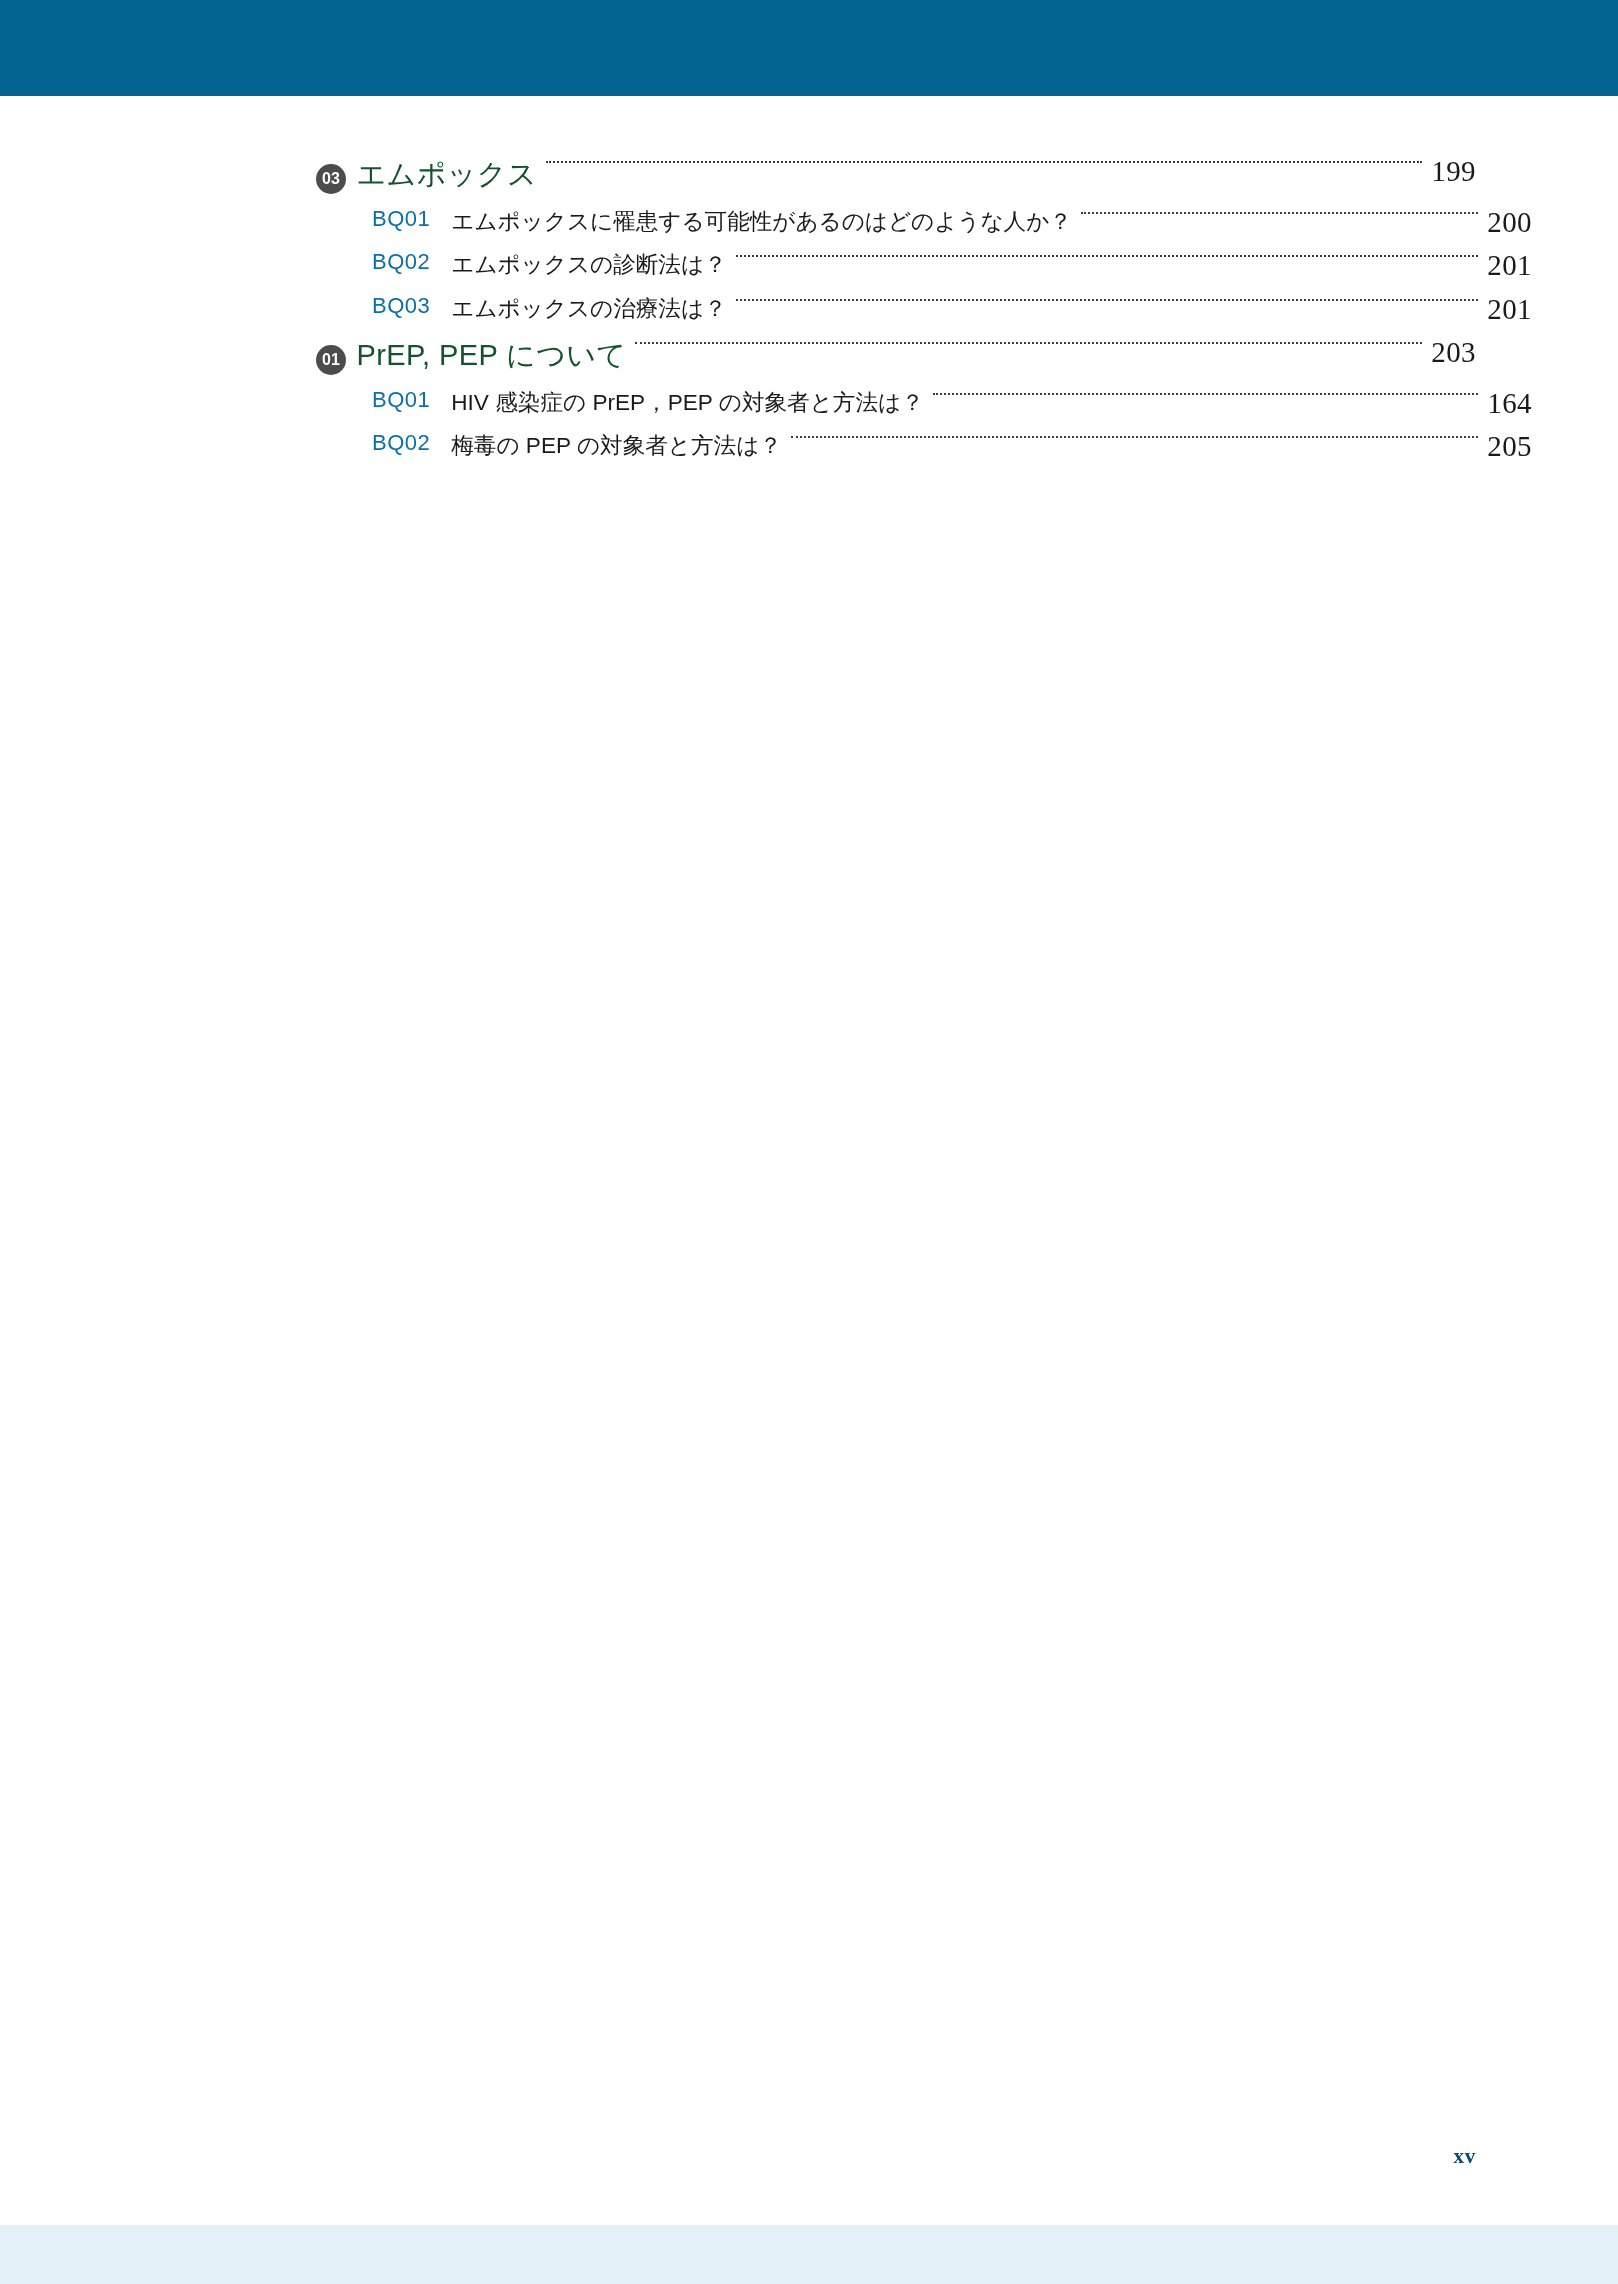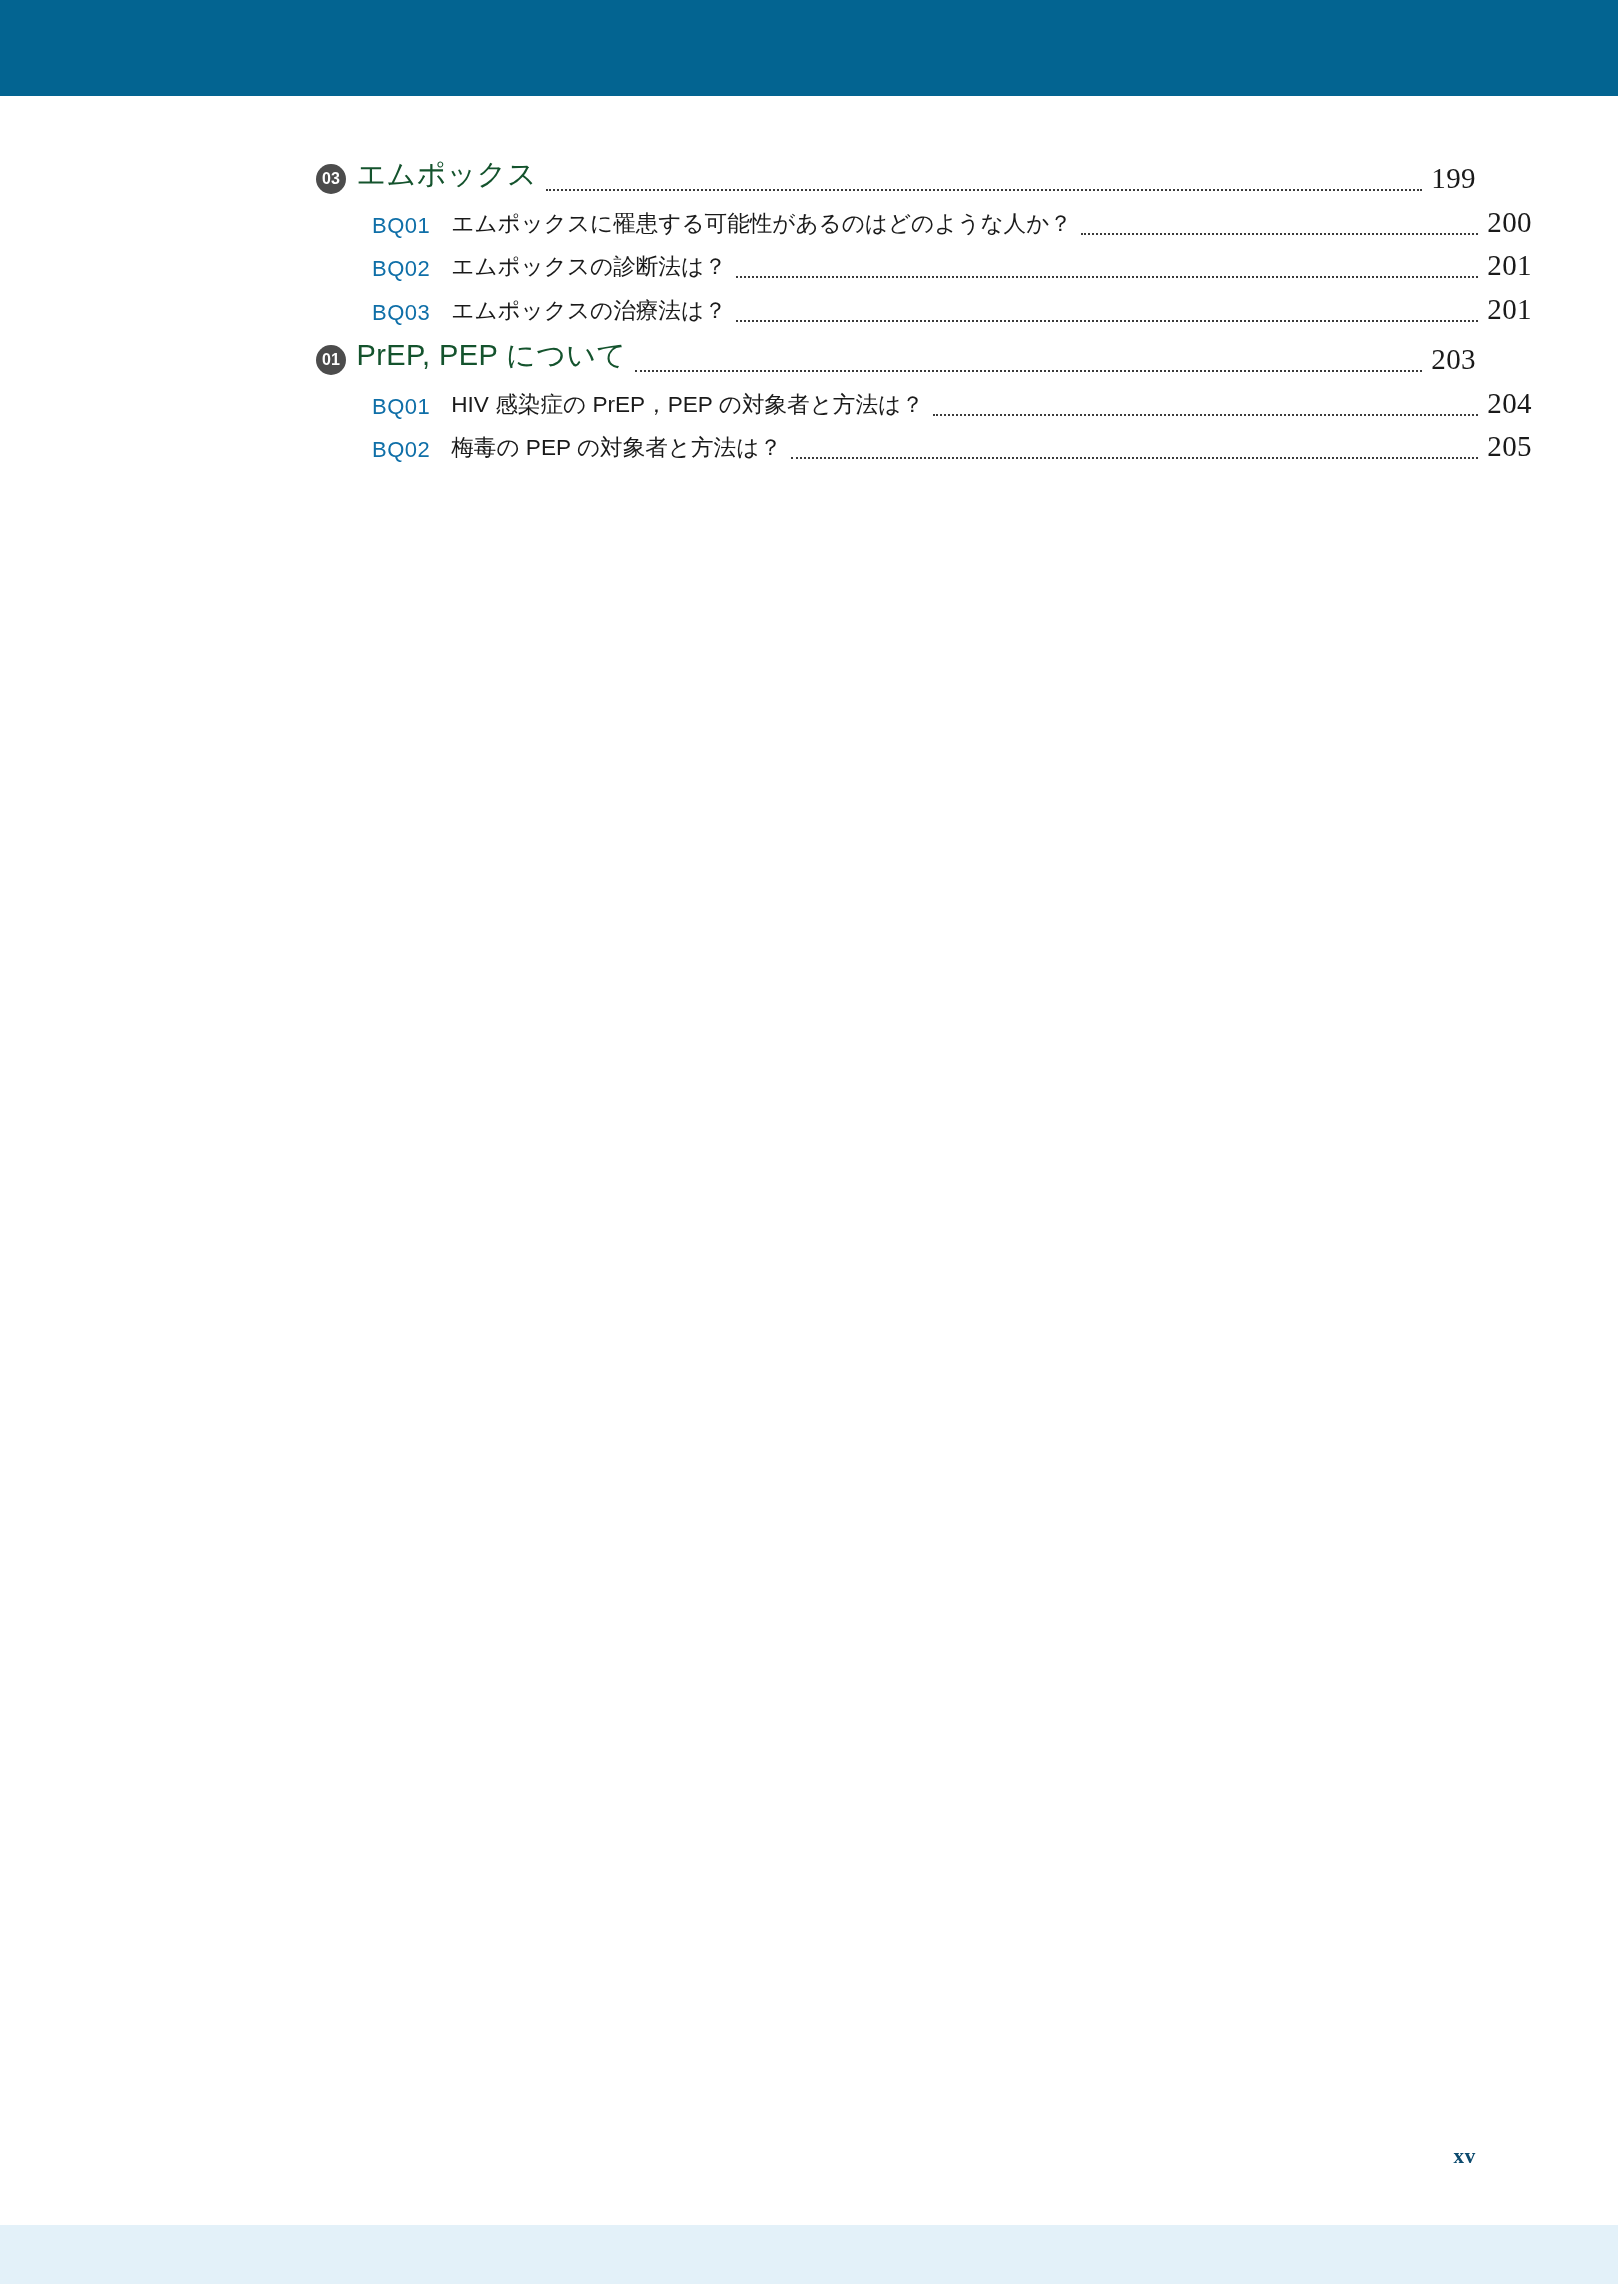--- a/index.html
+++ b/index.html
@@ -37,21 +37,21 @@
   
   .toc {
     position: absolute;
     top: 155px;
     left: 316px;
     width: 1160px;
   }
 
   .row {
     display: flex;
-    align-items: flex-end;
+    align-items: flex-start;
     width: 100%;
   }
 
   
   .row.section {
     margin-bottom: 10.5px;
   }
   .row.section .badge {
     flex: 0 0 auto;
     width: 30px;
@@ -180,21 +180,21 @@
     <span class="badge">01</span>
     <span class="title">PrEP, PEP について</span>
     <span class="leader"></span>
     <span class="pageno">203</span>
   </div>
 
   <div class="row bq">
     <span class="bqnum">BQ01</span>
     <span class="title">HIV 感染症の PrEP，PEP の対象者と方法は？</span>
     <span class="leader"></span>
-    <span class="pageno">204</span>
+    <span class="pageno">164</span>
   </div>
 
   <div class="row bq">
     <span class="bqnum">BQ02</span>
     <span class="title">梅毒の PEP の対象者と方法は？</span>
     <span class="leader"></span>
     <span class="pageno">205</span>
   </div>
 
 </div>

